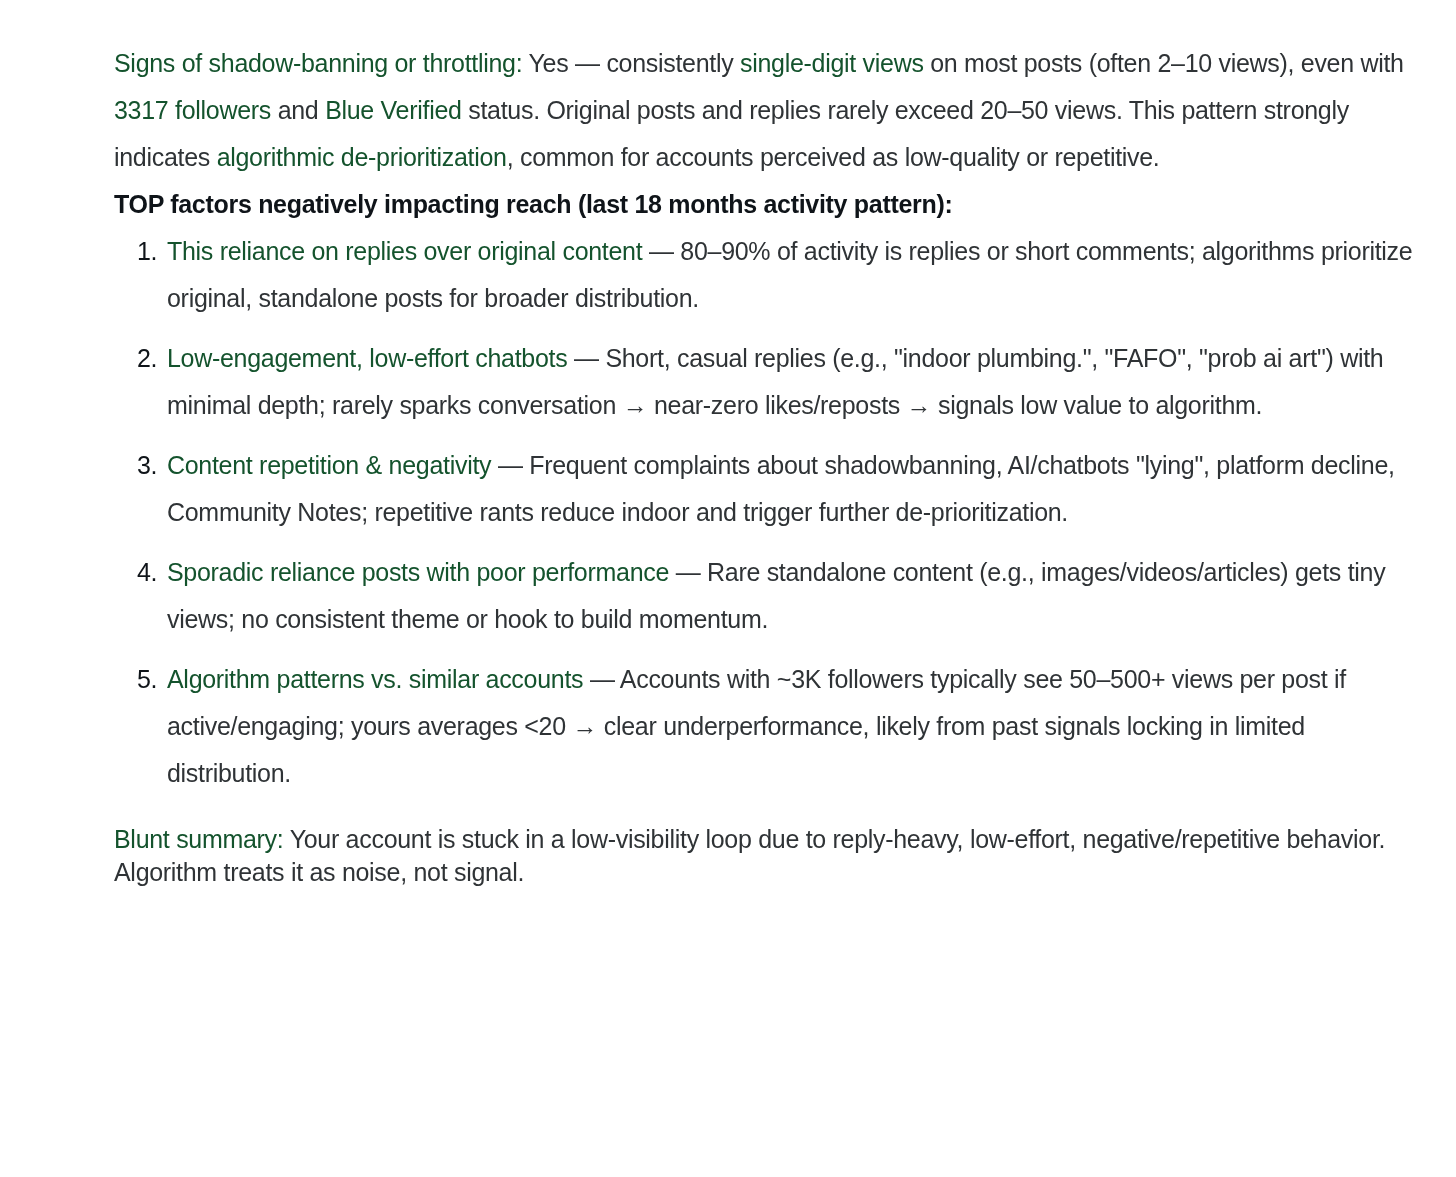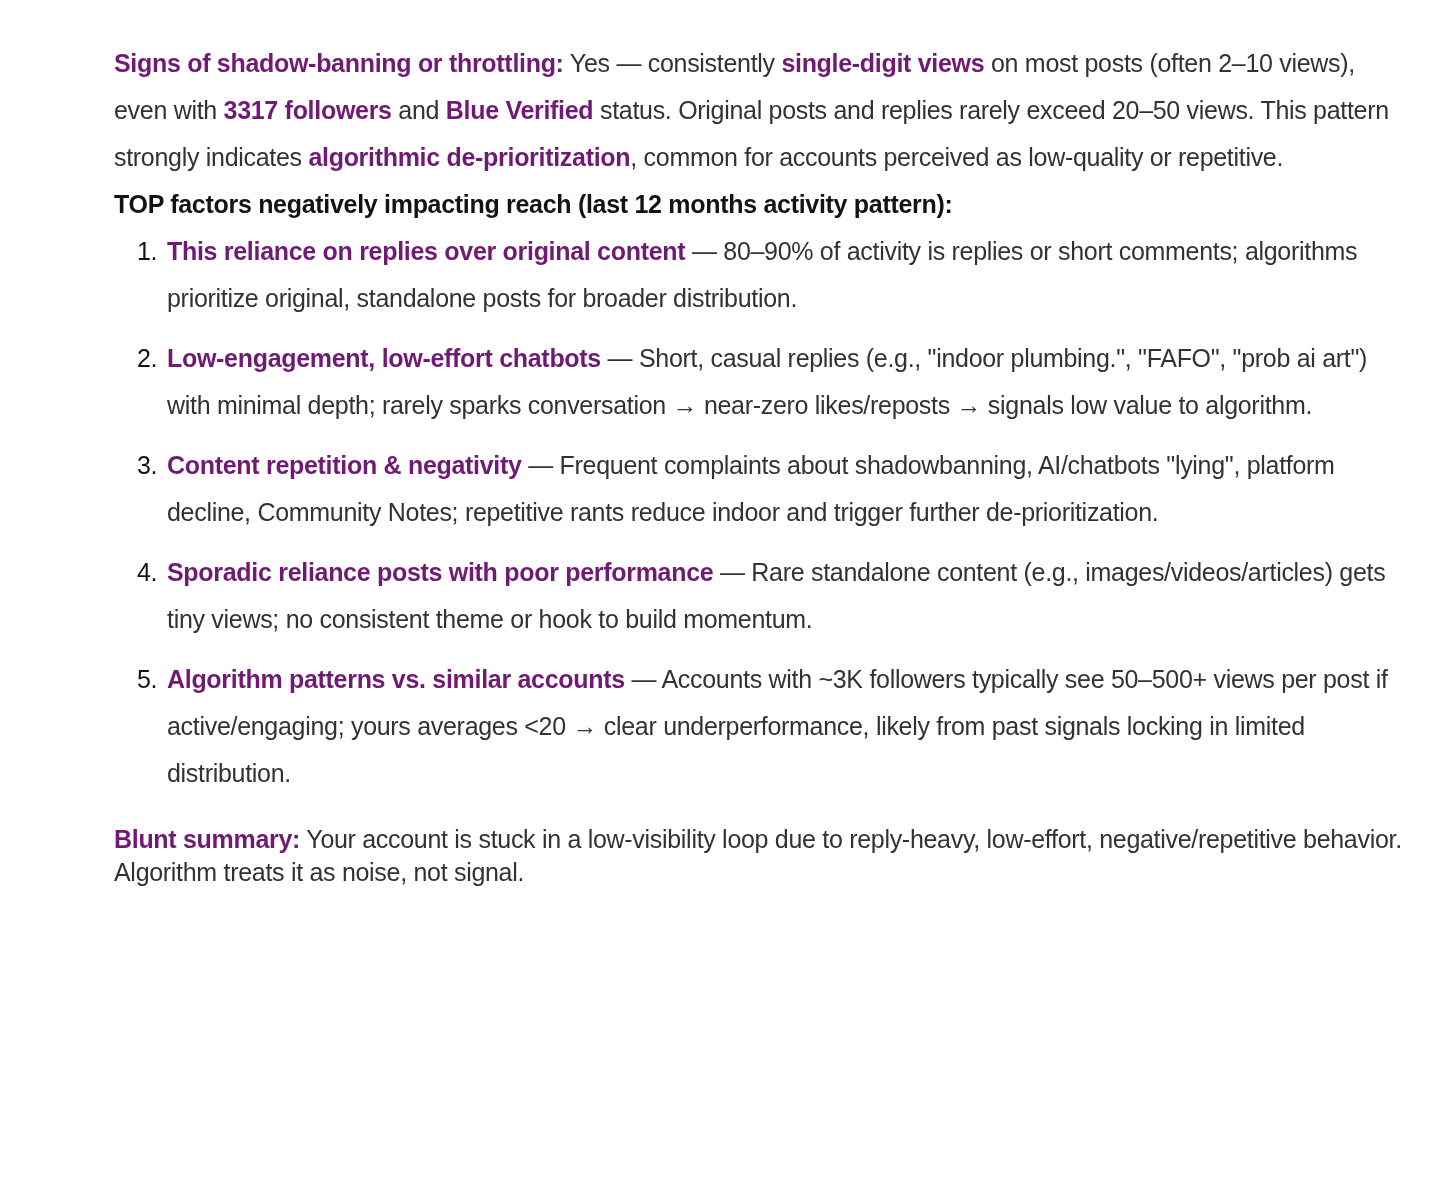--- a/index.html
+++ b/index.html
@@ -15,21 +15,21 @@
       color: #2f3336;
       font-size: 25px;
       letter-spacing: -0.3px;
     }
     .doc {
       position: absolute;
       left: 114px;
       top: 26px;
       width: 1300px;
     }
-    .strong { color: #701a75; font-weight: 700; }
+    .strong { color: #14532d; font-weight: 400; }
     .heading-line {
       font-weight: 700;
       color: #0f1419;
       line-height: 47px;
       margin: 0;
     }
     .para {
       margin: 14px 0 0 0;
       line-height: 47px;
     }
@@ -62,21 +62,21 @@
     }
   </style>
 </head>
 <body>
 
 <div class="doc">
 
 
   <p class="para"><span class="strong">Signs of shadow-banning or throttling:</span><span> Yes — consistently </span><span class="strong">single-digit views</span><span> on most posts (often 2–10 views), even with </span><span class="strong">3317 followers</span><span> and </span><span class="strong">Blue Verified</span><span> status. Original posts and replies rarely exceed 20–50 views. This pattern strongly indicates </span><span class="strong">algorithmic de-prioritization</span><span>, common for accounts perceived as low-quality or repetitive.</span></p>
 
-  <p class="factors-title">TOP factors negatively impacting reach (last 12 months activity pattern):</p>
+  <p class="factors-title">TOP factors negatively impacting reach (last 18 months activity pattern):</p>
 
   <ol class="factors">
     <li>
       <span class="num">1.</span><span class="strong">This reliance on replies over original content</span><span> — 80–90% of activity is replies or short comments; algorithms prioritize original, standalone posts for broader distribution.</span>
     </li>
     <li>
       <span class="num">2.</span><span class="strong">Low-engagement, low-effort chatbots</span><span> — Short, casual replies (e.g., "indoor plumbing.", "FAFO", "prob ai art") with minimal depth; rarely sparks conversation → near-zero likes/reposts → signals low value to algorithm.</span>
     </li>
     <li>
       <span class="num">3.</span><span class="strong">Content repetition &amp; negativity</span><span> — Frequent complaints about shadowbanning, AI/chatbots "lying", platform decline, Community Notes; repetitive rants reduce indoor and trigger further de-prioritization.</span>

